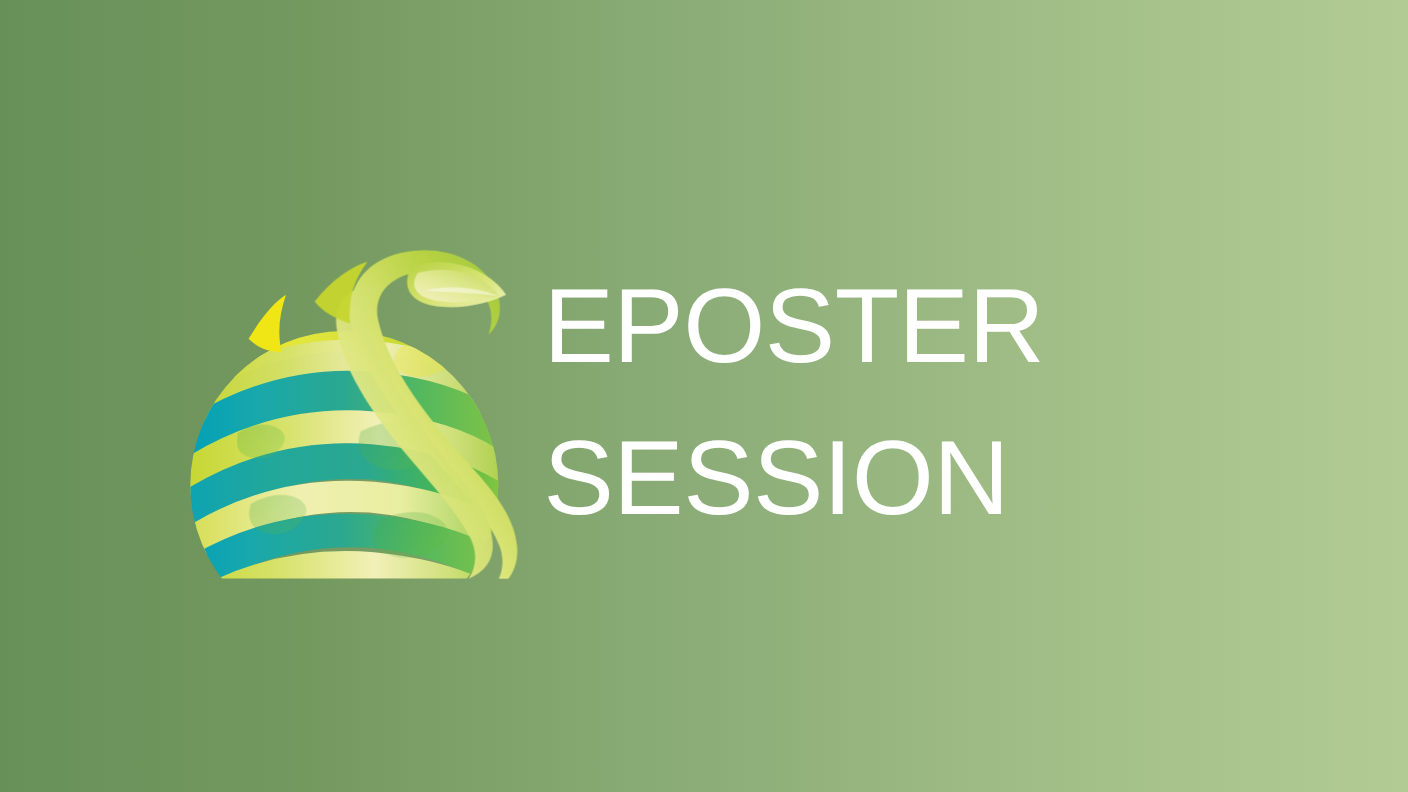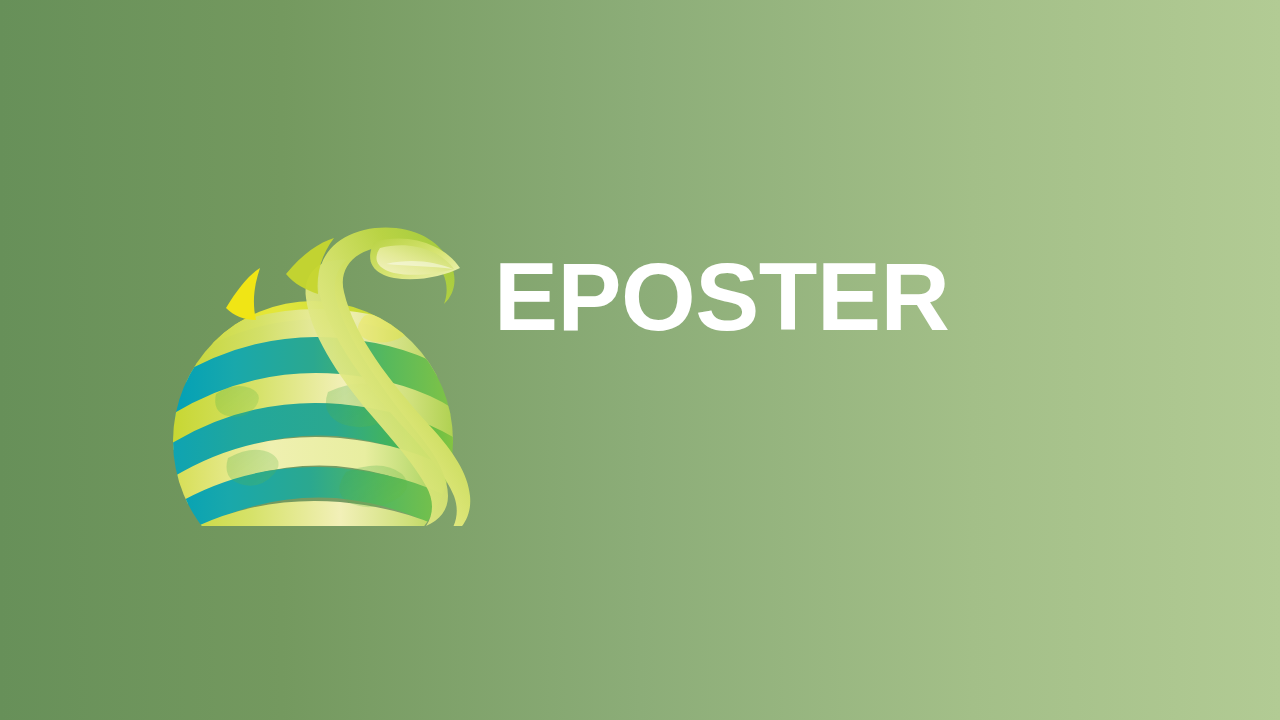--- a/index.html
+++ b/index.html
@@ -37,21 +37,21 @@
 
   .title-block {
     position: absolute;
     left: 494px;
     top: 228px;
     width: 700px;
   }
   .title-line {
     color: #ffffff;
     font-family: "Liberation Sans", sans-serif;
-    font-weight: bold;
+    font-weight: normal;
     font-size: 96px;
     line-height: 138px;
     letter-spacing: -0.5px;
     white-space: nowrap;
     margin: 0;
     -webkit-font-smoothing: antialiased;
   }
 </style>
 </head>
 <body>
@@ -205,15 +205,16 @@
                C 70 92 82 78 92 72
                C 86 90 84 106 88 124
                C 76 124 66 120 58 112 Z" fill="#f0e515"></path>
 
       <path d="M 118 78 C 134 58 152 46 166 42 C 154 58 148 76 150 98 C 138 94 126 88 118 78 Z" fill="#c6d62e" opacity="0.95"></path>
     </svg>
   </div>
 
   <div class="title-block">
     <div class="title-line">EPOSTER</div>
+    <div class="title-line">SESSION</div>
   </div>
 
 </div>
 
 </body></html>

